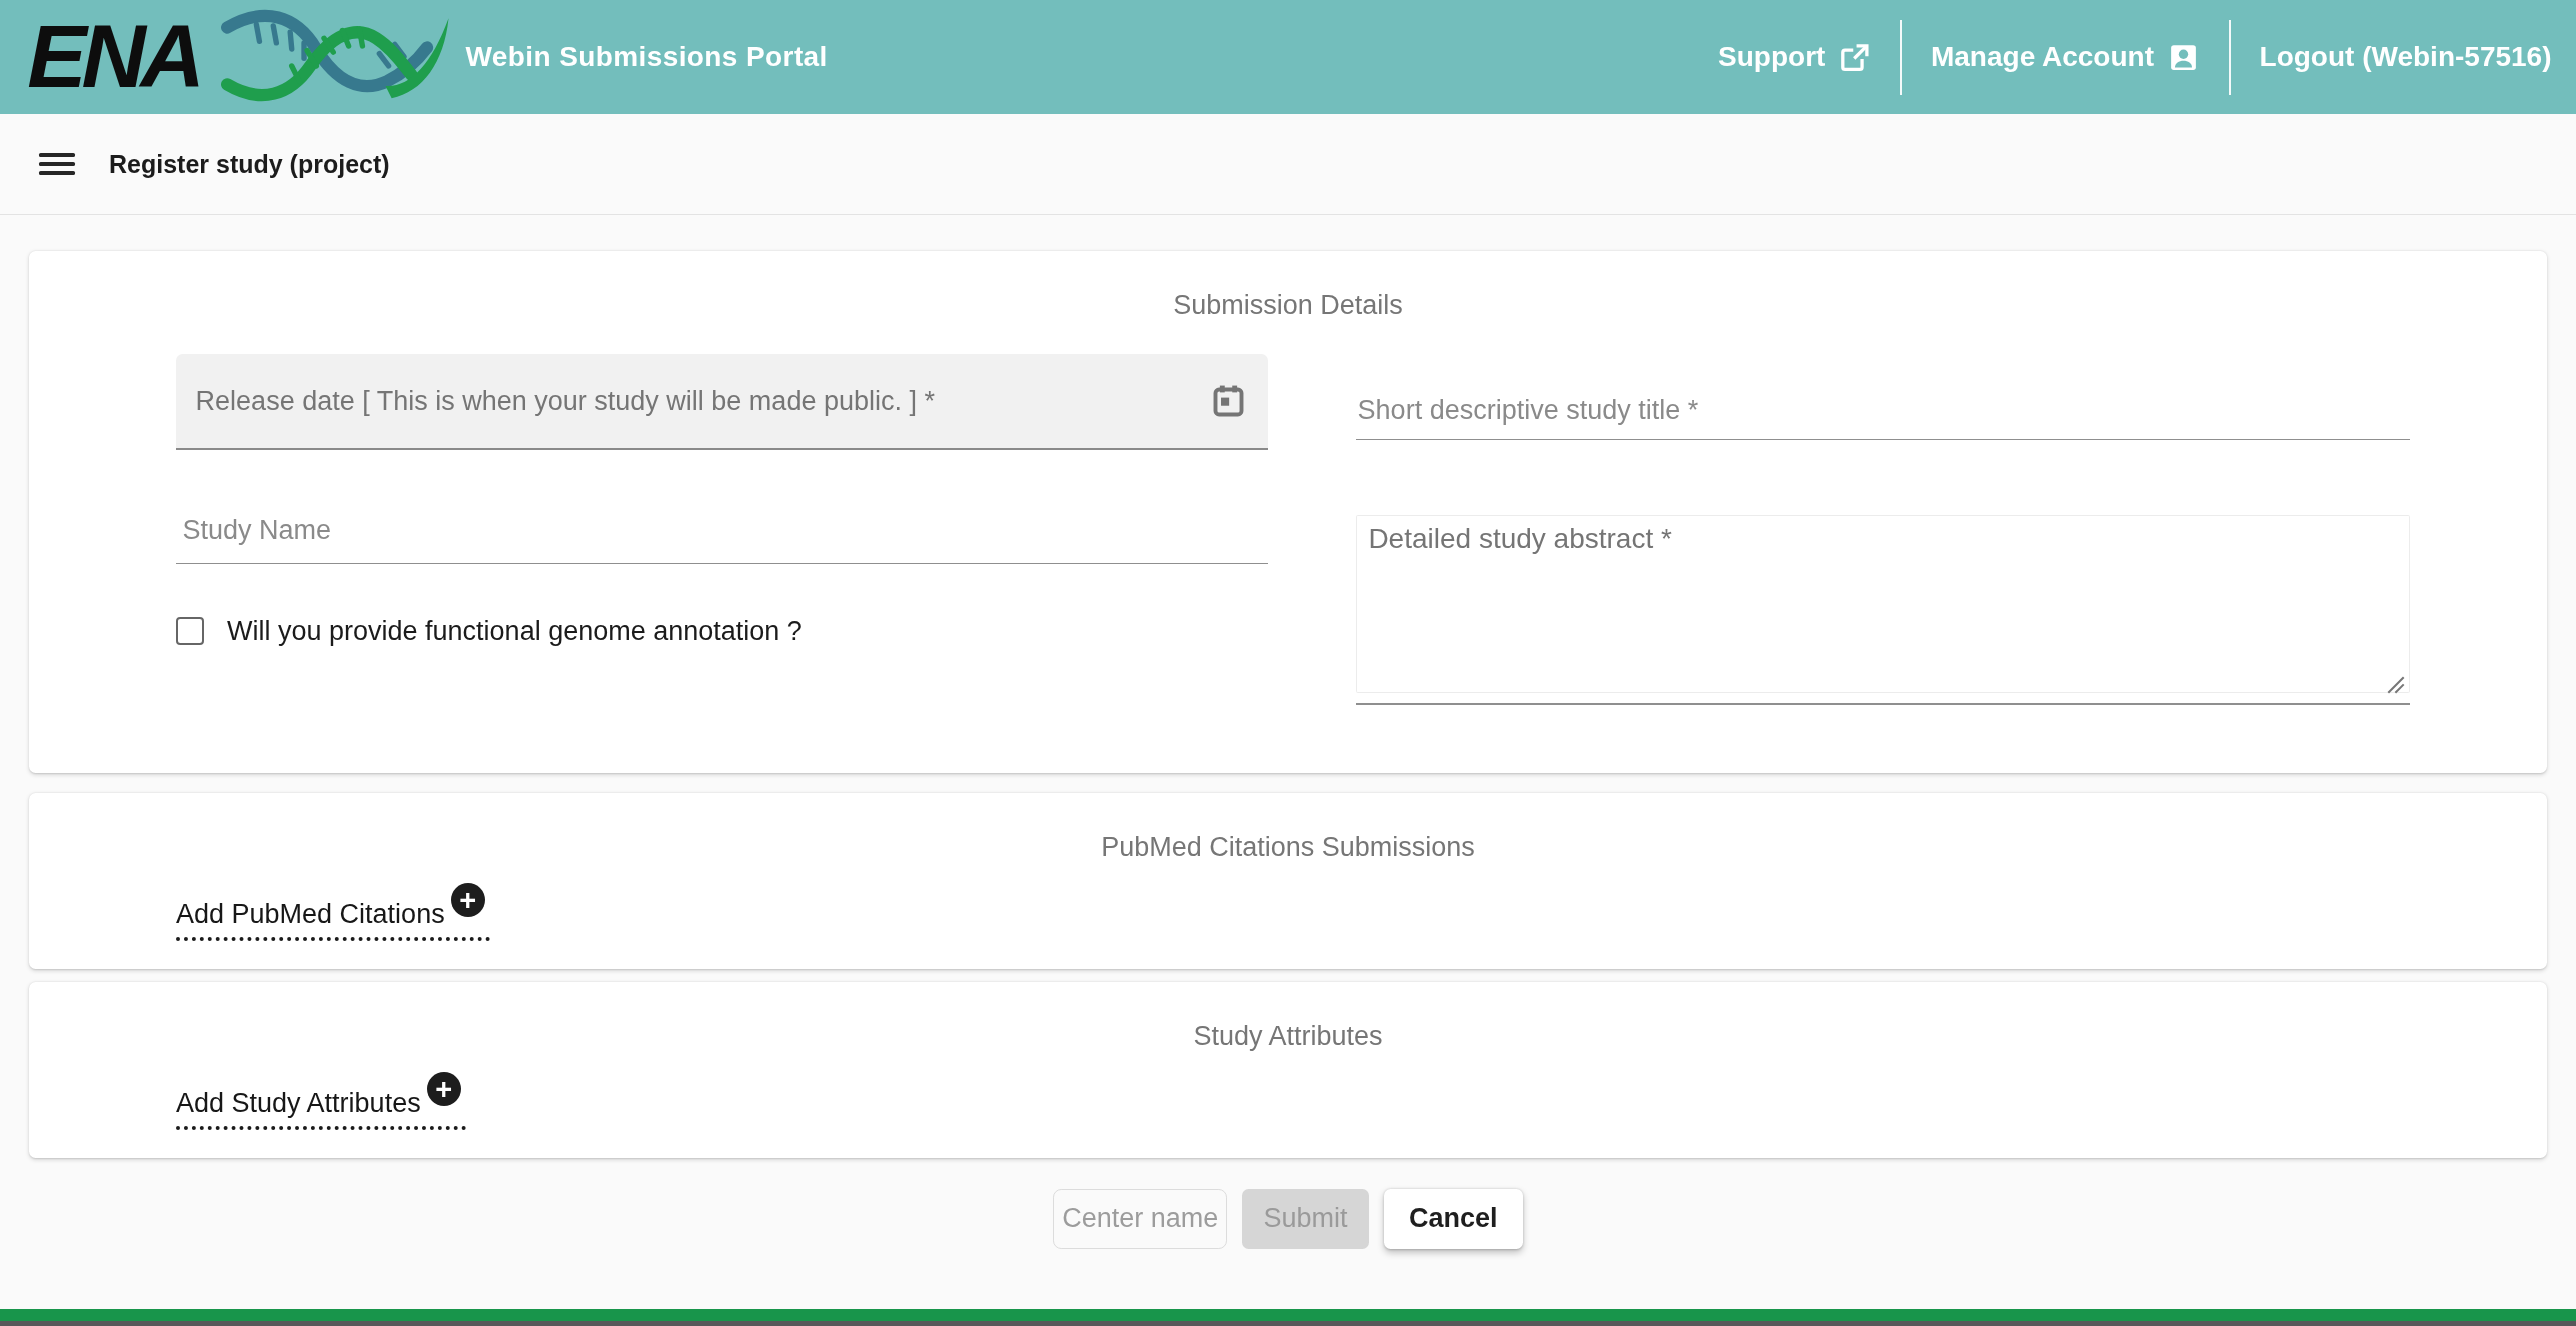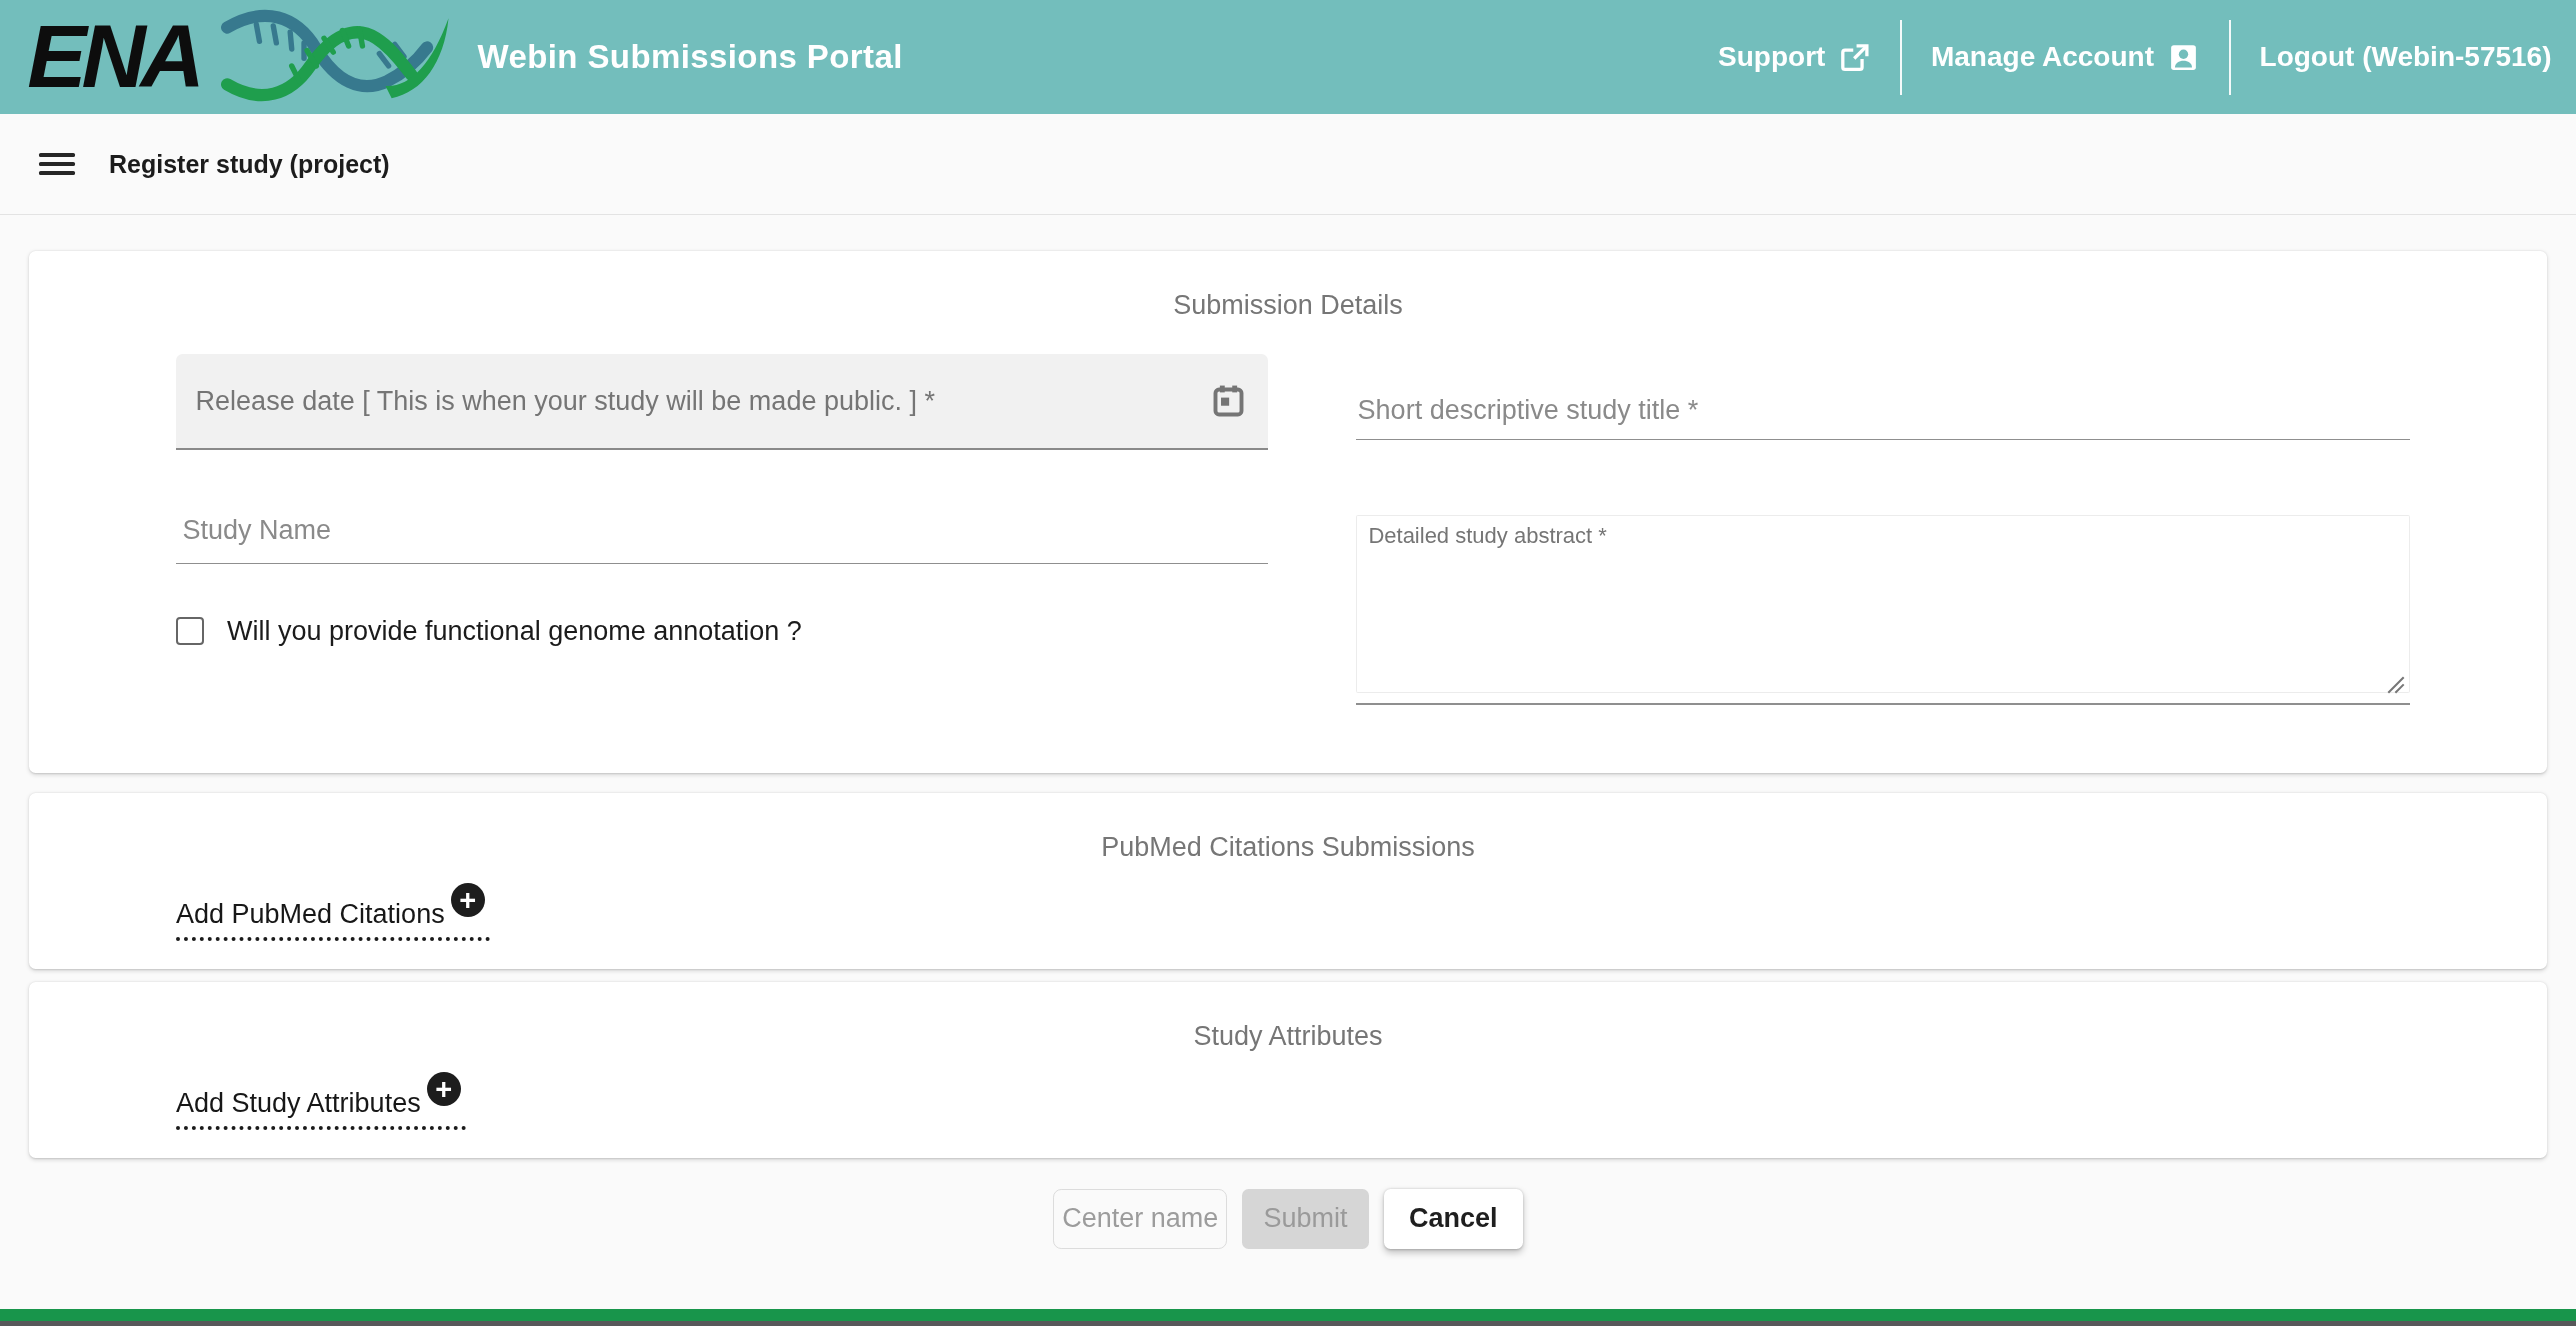--- a/index.html
+++ b/index.html
@@ -7,21 +7,21 @@
   body {
     font-family: "Liberation Sans", "DejaVu Sans", sans-serif;
     background:#fafafa; position:relative; overflow:hidden; color:#1d1d1d;
   }
   
   .topbar {
     height:114px; background:var(--header-teal,#73BEBC);
     display:flex; align-items:center; padding:0 24.5px;
   }
   .logo { flex:0 0 auto; display:flex; align-items:center; }
-  .app-title { color:#fff; font-size:33px; font-weight:bold; margin-left:21px; letter-spacing:0.4px; }
+  .app-title { color:#fff; font-size:28px; font-weight:bold; margin-left:9px; letter-spacing:0.4px; }
   .topnav { margin-left:auto; display:flex; align-items:center; }
   .topnav a {
     color:#fff; font-size:28px; font-weight:bold; text-decoration:none;
     display:flex; align-items:center; gap:13px; white-space:nowrap; cursor:pointer;
   }
   .vdiv { width:1.6px; height:75px; background:rgba(255,255,255,.92); margin:0 29px; }
   .navicon { width:33px; height:33px; display:block; }
   
   .subheader {
     height:101px; background:#fafafa; border-bottom:1.6px solid #e3e3e3;
@@ -62,21 +62,21 @@
     border-bottom:1.6px solid #8f8f8f; border-radius:0; font-size:27px; font-family:inherit; color:#333;
   }
   .uline-input::placeholder { color:#8a8a8a; opacity:1; }
   .name-input  { margin-top:49px; padding:16.3px 0 16.3px 6.5px; }
   .title-input { padding:41px 0 13px 1.6px; }
   
   .abstract-wrap { margin-top:75px; position:relative; }
   .abstract-wrap textarea {
     width:100%; height:178px; resize:none; outline:none; font-family:inherit;
     border:1.6px solid #ececec; border-radius:1.6px; background:#fff;
-    font-size:22px; padding:6.5px 11.4px; color:#333;
+    font-size:28px; padding:6.5px 11.4px; color:#333;
   }
   .abstract-wrap textarea::placeholder { color:#757575; opacity:1; }
   .grip { position:absolute; right:4.9px; bottom:11.4px; width:18px; height:18px; cursor:nwse-resize; }
   .abstract-underline { height:2.4px; background:#8f8f8f; margin-top:6.5px; }
   
   .chk-row { margin-top:52px; display:flex; align-items:center; }
   .chk {
     width:28px; height:28px; border:2.4px solid #666; border-radius:4.1px; background:#fff;
     flex:0 0 auto; cursor:pointer;
   }

